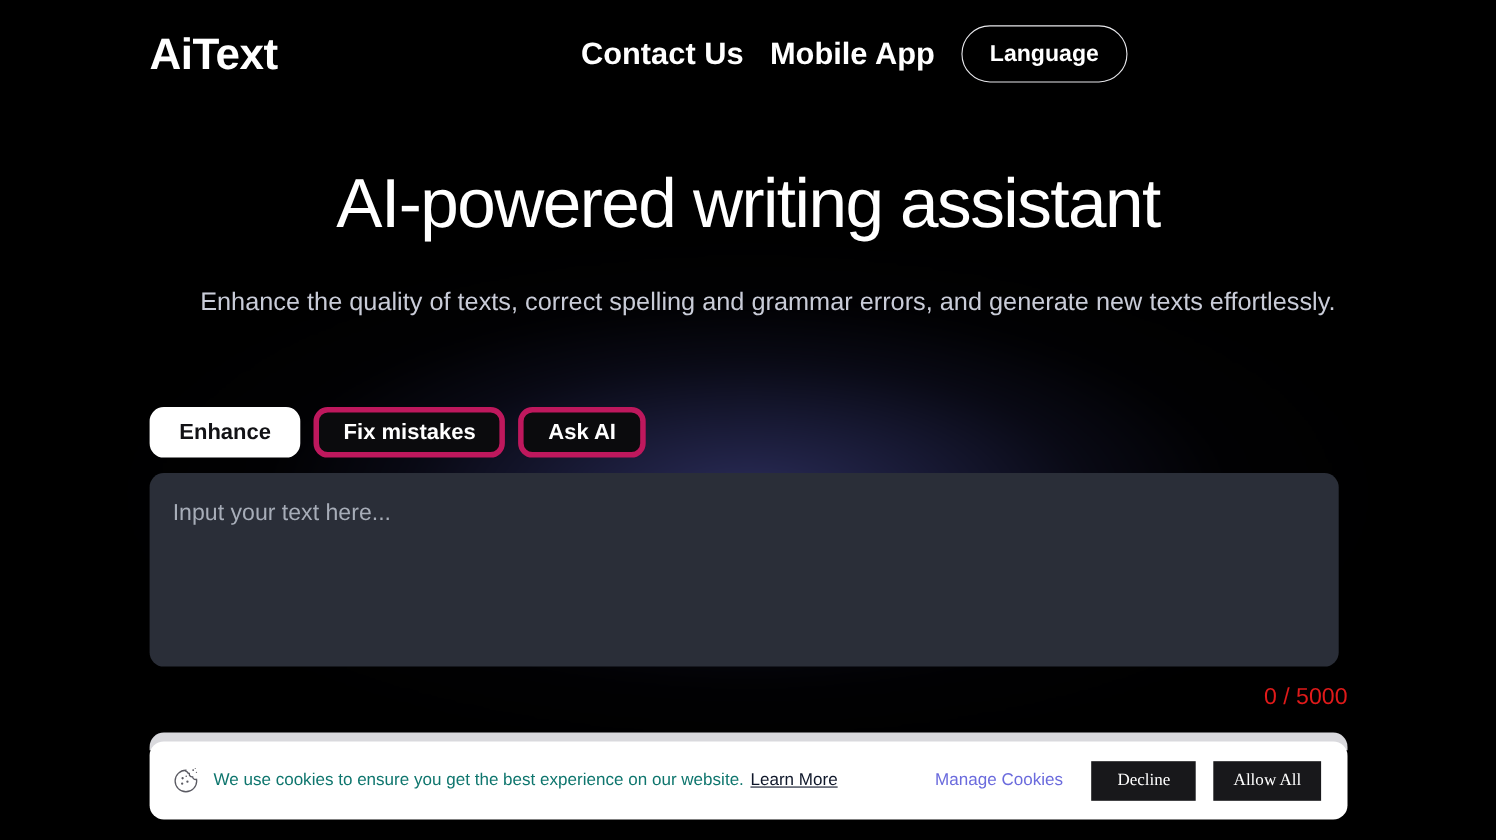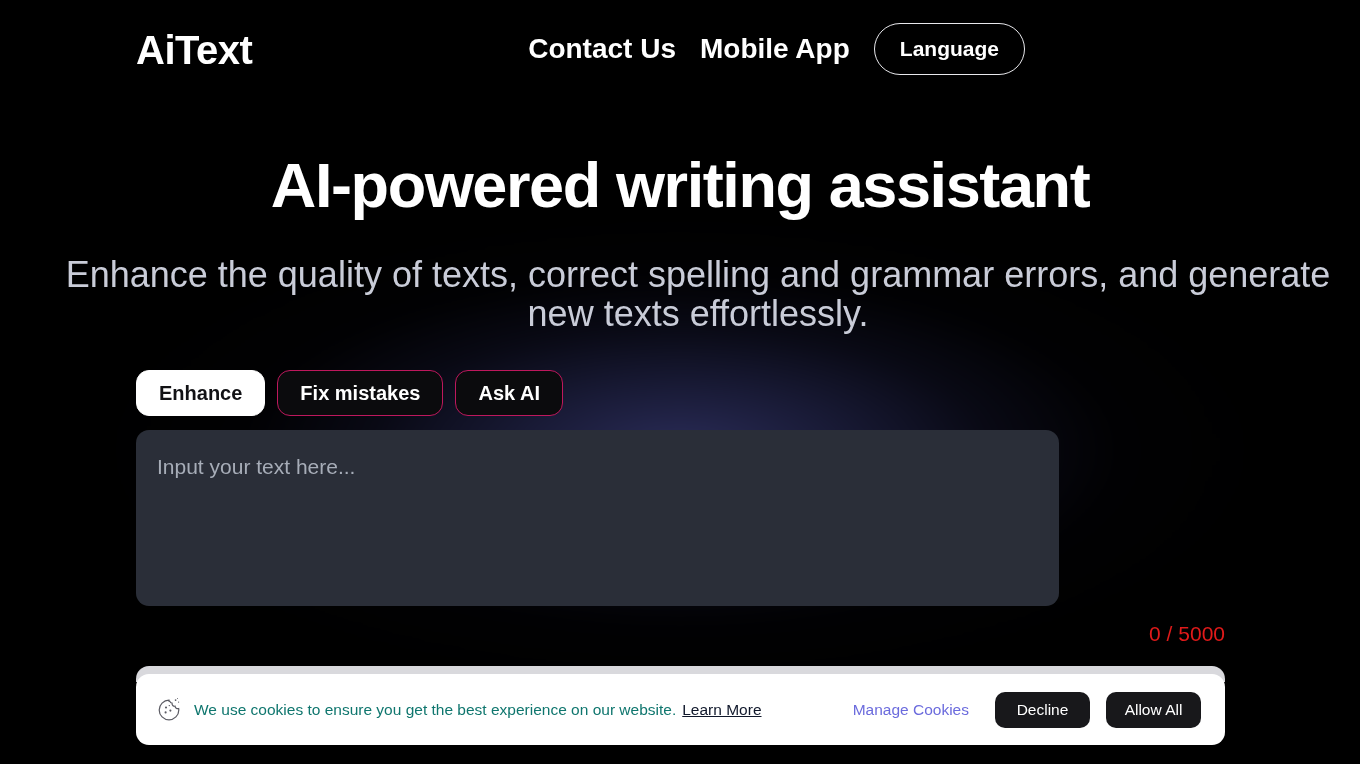--- a/index.html
+++ b/index.html
@@ -62,55 +62,55 @@
     font-size:21px; font-weight:600; color:#ffffff;
     white-space:nowrap; cursor:pointer;
     font-family:"Liberation Sans", sans-serif;
   }
 
   
   #hero { position:absolute; left:0; top:0; width:1360px; z-index:4; }
   #headline {
     position:absolute; left:0; top:148px; width:1360px;
     text-align:center;
-    font-size:63px; font-weight:700; color:#ffffff;
+    font-size:63px; font-weight:400; color:#ffffff;
     letter-spacing:-1.4px; line-height:74px;
   }
   #subhead {
     position:absolute; left:0; top:255px; width:1360px;
     text-align:center;
-    font-size:36px; font-weight:400; color:#c9ccd8;
+    font-size:23px; font-weight:400; color:#c9ccd8;
     line-height:39px;
     padding-left:36px;
   }
 
   
   #tabs {
     position:absolute; left:136px; top:370px;
     display:flex; align-items:center; gap:12px;
     z-index:4;
   }
   .tab {
     display:flex; align-items:center; justify-content:center;
     height:46px; padding:0 22px;
     border-radius:13px;
     font-size:20px; font-weight:700;
     white-space:nowrap; cursor:pointer;
     font-family:"Liberation Sans", sans-serif;
-    border:1px solid #be185d;
+    border:5px solid #be185d;
     background:#0b0b0d; color:#ffffff;
   }
   .tab.active {
     background:#ffffff; color:#121215; border-color:#ffffff;
   }
 
   
   #editor {
     position:absolute; left:136px; top:430px;
-    width:923px; height:176px;
+    width:1081px; height:176px;
     background:#2a2e38;
     border-radius:13px;
     z-index:4;
   }
   #editor-placeholder {
     position:absolute; left:21px; top:22px;
     font-size:21px; color:#a7adb8; line-height:30px;
     pointer-events:none;
   }
   #counter {
@@ -148,24 +148,24 @@
     margin-left:auto; display:flex; align-items:center; gap:16px;
   }
   #manage-cookies {
     font-size:15.5px; color:#6b6bdd; line-height:22px;
     cursor:pointer; white-space:nowrap; margin-right:10px;
   }
   .cookie-btn {
     display:flex; align-items:center; justify-content:center;
     height:36px; min-width:95px; padding:0 18px;
     background:#18181b; color:#ffffff;
-    border:none; border-radius:10px;
+    border:none; border-radius:0;
     font-size:15.5px; font-weight:500;
     cursor:pointer; white-space:nowrap;
-    font-family:Liberation Sans, sans-serif;
+    font-family:Liberation Serif, serif;
   }
 </style>
 </head>
 <body>
 
 <div id="page">
 
   <div id="glow"></div>
 
   <div id="header">

